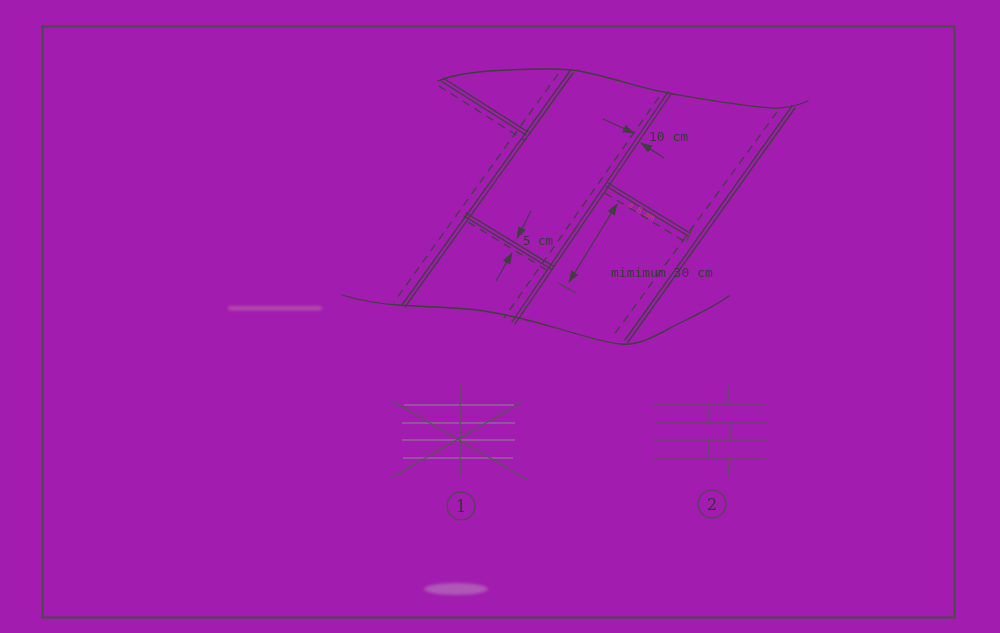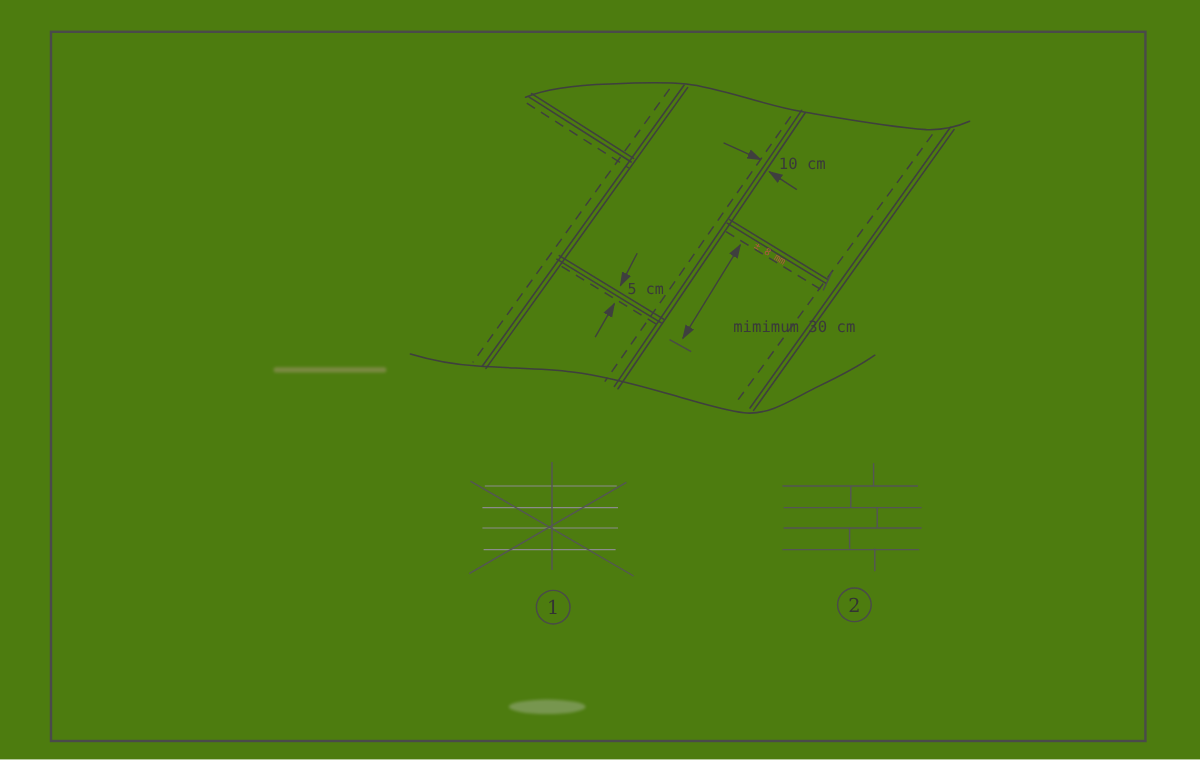--- a/index.html
+++ b/index.html
@@ -1,16 +1,16 @@
 <!DOCTYPE html>
 <html><head>
 <meta charset="utf-8">
 <style>
   html,body{margin:0;padding:0;background:#ffffff;}
-  .screen{position:relative;width:1000px;height:633px;background:#4d7c0f;overflow:hidden;
+  .screen{position:relative;width:1000px;height:633px;background:#a21caf;overflow:hidden;
           font-family:"DejaVu Sans Mono", monospace;}
   svg{position:absolute;left:0;top:0;}
   .ink{stroke:#3f3f3f;stroke-width:1.3;fill:none;stroke-linecap:round;}
   .ink-thin{stroke:#4a4a4a;stroke-width:1.1;fill:none;}
   .dashed{stroke:#3f3f3f;stroke-width:1.2;fill:none;stroke-dasharray:8 6;stroke-linecap:butt;}
   .dim{stroke:#3f3f3f;stroke-width:1.1;fill:none;}
   .lbl{font-family:"DejaVu Sans Mono", monospace;font-size:13px;fill:#3a3a3a;}
   .lbl-small{font-family:"DejaVu Sans Mono", monospace;font-size:12.5px;fill:#3a3a3a;}
   .red-note{font-family:"DejaVu Sans Mono", monospace;font-size:8px;fill:#c0524a;opacity:.85;}
   .pat-gray{stroke:#8b8b8b;stroke-width:1;fill:none;}

